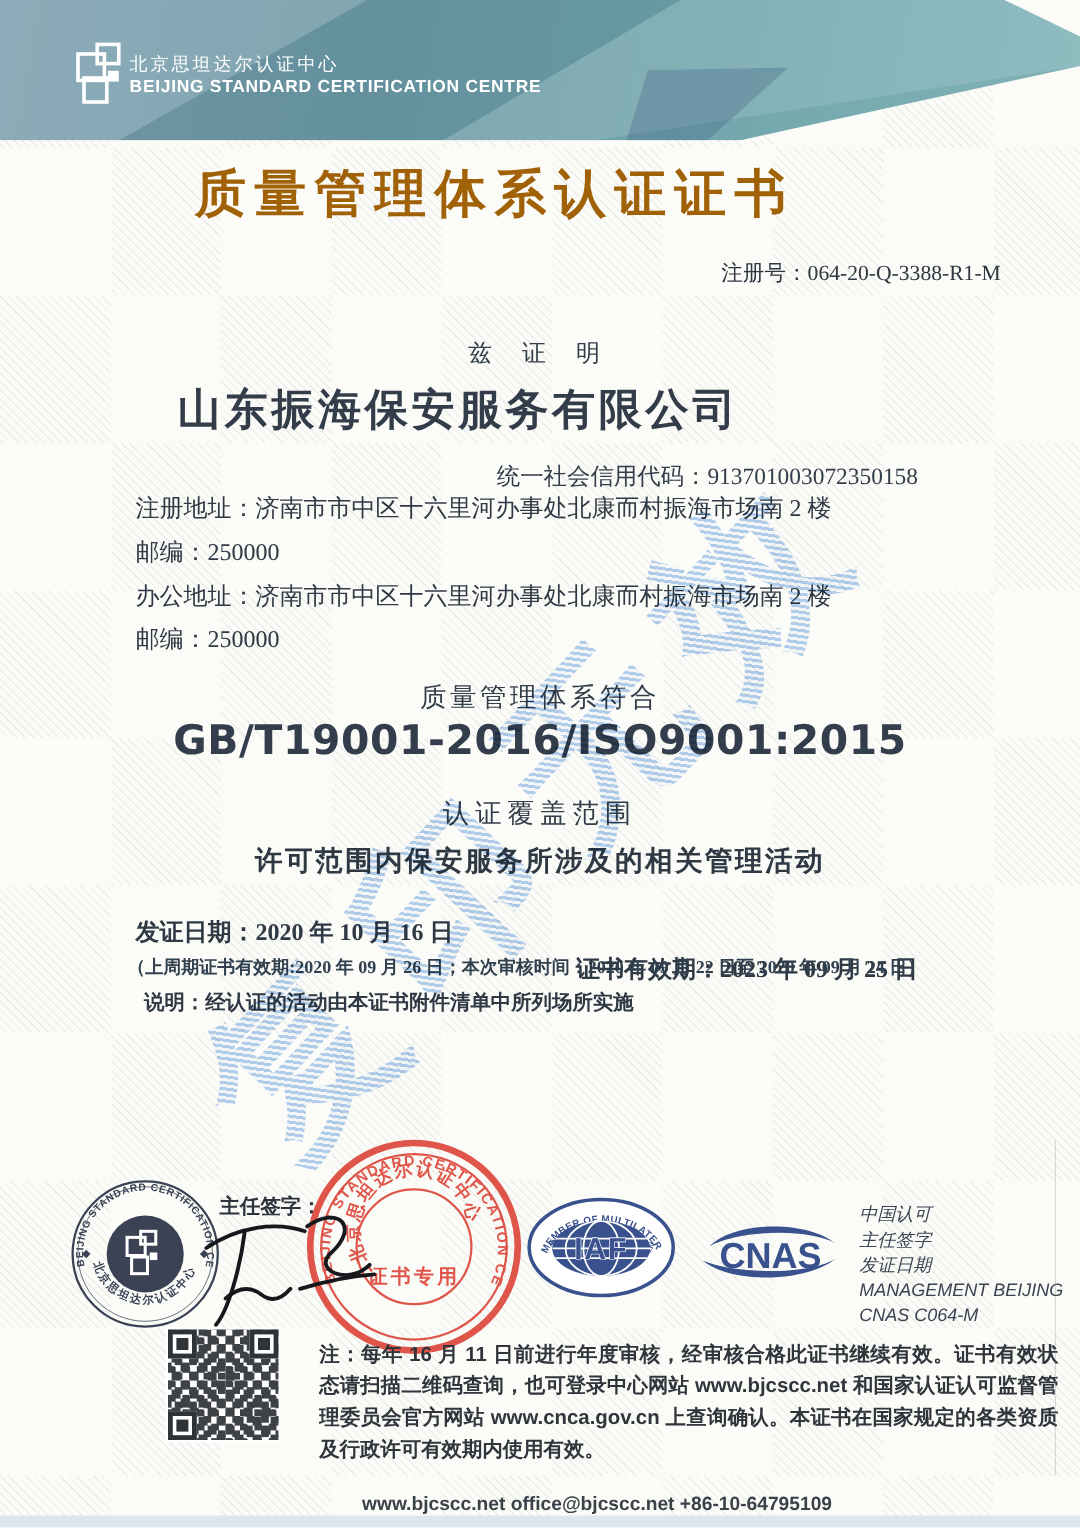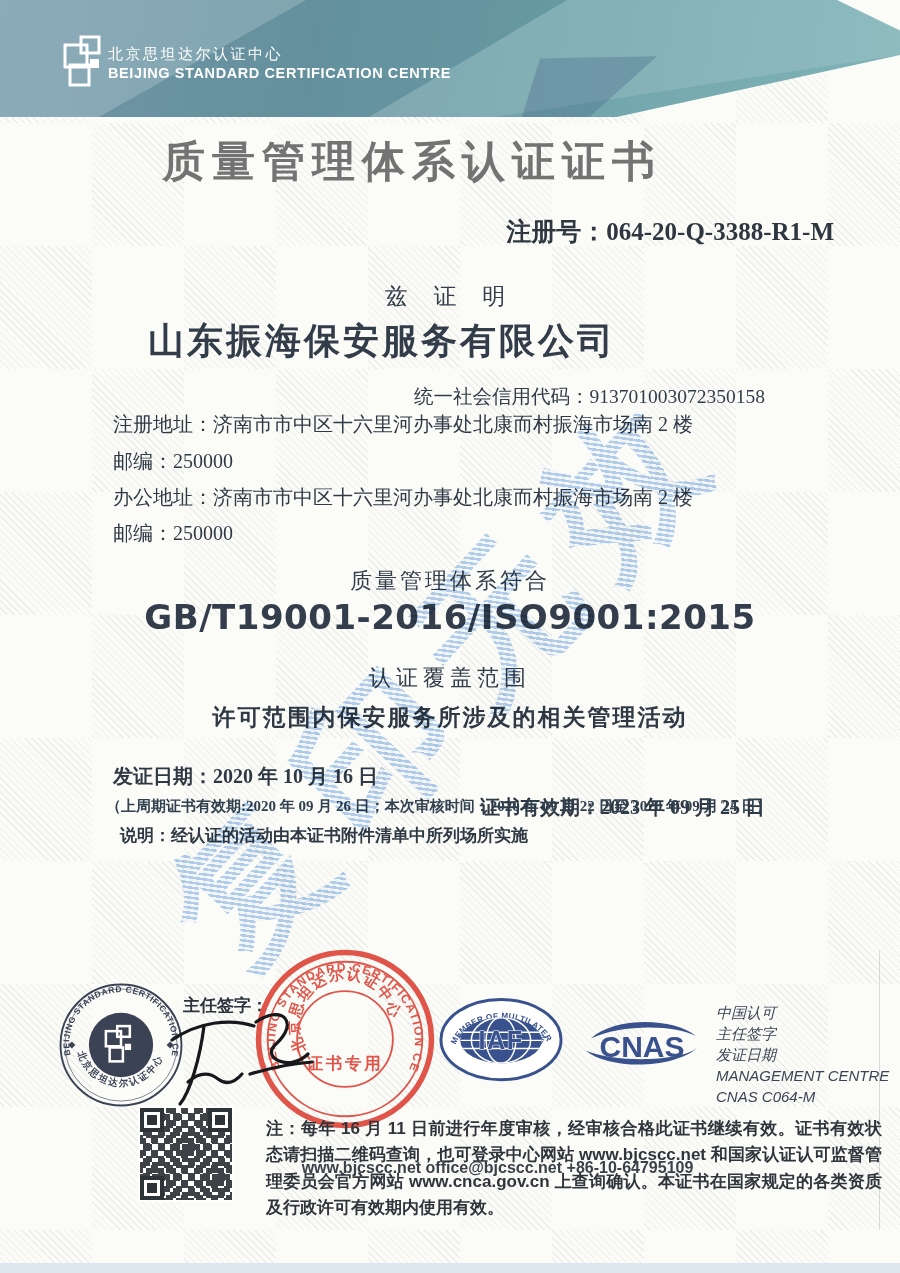--- a/index.html
+++ b/index.html
@@ -46,25 +46,25 @@
     font-family:"Liberation Sans",sans-serif;font-weight:700;
     font-size:152px;letter-spacing:28px;color:rgba(124,176,232,0.42);}
   @supports (-webkit-background-clip: text){
     .watermark{color:transparent;
       background-image:repeating-linear-gradient(55deg, rgba(110,165,225,0.52) 0 2.5px, rgba(160,200,240,0.10) 2.5px 5px);
       -webkit-background-clip:text;background-clip:text;}
   }
 
   
   .title{position:absolute;left:0;top:133px;width:824px;text-align:center;
-    font-size:43px;font-weight:700;letter-spacing:7px;color:#737373;}
-  .regno{position:absolute;right:66px;top:215px;font-size:25px;font-weight:700;color:#2e3640;}
+    font-size:43px;font-weight:700;letter-spacing:7px;color:#a16207;}
+  .regno{position:absolute;right:66px;top:215px;font-size:18px;font-weight:400;color:#2e3640;}
 
   .certify{position:absolute;left:0;top:281px;width:900px;text-align:center;
-    font-size:23px;letter-spacing:10px;color:#323d49;}
+    font-size:20px;letter-spacing:10px;color:#323d49;}
   .company{position:absolute;left:0;top:317px;width:764px;text-align:center;
     font-size:36px;font-weight:600;letter-spacing:3px;color:#323d49;}
   .credit{position:absolute;right:135px;top:383px;font-size:19.5px;color:#323d49;}
 
   .addr{position:absolute;left:113px;width:720px;font-size:20px;color:#2f3944;line-height:1;}
   .addr.l1{top:414px;} .addr.l2{top:451px;} .addr.l3{top:487px;} .addr.l4{top:523px;}
 
   .std-intro{position:absolute;left:0;top:566px;width:900px;text-align:center;
     font-size:22px;letter-spacing:3px;color:#323d49;}
   .std-code{position:absolute;left:0;top:597px;width:900px;text-align:center;
@@ -103,21 +103,21 @@
   .fnd{position:absolute;width:16px;height:16px;border:4px solid #2e3338;background:#fff;}
   .fnd::after{content:"";position:absolute;inset:3px;background:#2e3338;}
   .fnd.tl{left:0;top:0;} .fnd.tr{right:0;top:0;} .fnd.bl{left:0;bottom:0;}
 
   
   .footnote{position:absolute;left:266px;top:1116px;width:616px;
     font-family:"Liberation Sans",sans-serif;font-size:17px;font-weight:600;
     line-height:1.55;text-align:justify;color:#2f353b;}
   .approval{position:absolute;left:238px;top:1204px;
     font-family:"Liberation Sans",sans-serif;font-size:15.5px;font-weight:600;color:#3a4148;}
-  .contact{position:absolute;left:0;top:1159px;width:900px;text-align:center;
+  .contact{position:absolute;left:0;top:1245px;width:900px;text-align:center;
     font-family:"Liberation Sans",sans-serif;font-size:16px;font-weight:600;color:#3a4148;}
   .contact span{margin-left:95px;}
   .edge-line{position:absolute;right:20px;top:950px;width:1px;height:280px;background:rgba(120,120,120,0.25);}
   .bottom-strip{position:absolute;left:0;bottom:0;width:900px;height:10px;background:#dde6ec;}
 
   svg text{font-family:"Liberation Sans",sans-serif;}
 </style>
 </head>
 <body>
 
@@ -250,21 +250,21 @@
     <svg class="cnas" width="132" height="58" viewBox="0 0 220 95">
       <path d="M 25,40 C 62,4 162,4 200,36 C 166,16 72,16 25,40 Z" fill="#39528e"></path>
       <path d="M 16,60 C 54,92 160,92 202,56 C 170,80 62,80 16,60 Z" fill="#39528e"></path>
       <text x="110" y="70" text-anchor="middle" font-size="50" font-weight="bold" fill="#39528e">CNAS</text>
     </svg>
 
     <div class="accred">
       <div>中国认可</div>
       <div>主任签字</div>
       <div>发证日期</div>
-      <div>MANAGEMENT CENTRE</div>
+      <div>MANAGEMENT BEIJING</div>
       <div>CNAS C064-M</div>
     </div>
 
     <div class="qr">
       <div class="mods"></div>
       <div class="fnd tl"></div>
       <div class="fnd tr"></div>
       <div class="fnd bl"></div>
     </div>
 

